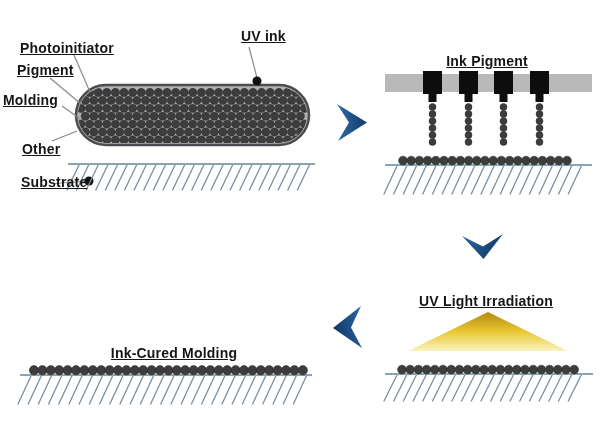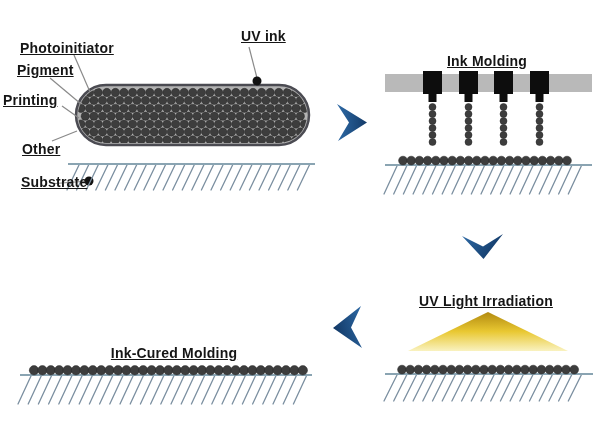--- a/index.html
+++ b/index.html
@@ -478,21 +478,21 @@
 
     <polygon points="488,312 408,351 568,351" fill="url(#beamGrad)"></polygon>
 
     <polygon points="337,104 367,122.5 338,141 349,122.5" fill="url(#agR)"></polygon>
     <polygon points="462,236 483,246.5 503,234 483.5,259" fill="url(#agD)"></polygon>
     <polygon points="361,306 333,328 362,348 351,327.5" fill="url(#agL)"></polygon>
   </svg>
 
   <div class="lbl" style="left:20px;top:41px;">Photoinitiator</div>
   <div class="lbl" style="left:17px;top:63px;">Pigment</div>
-  <div class="lbl" style="left:3px;top:93px;">Printing</div>
+  <div class="lbl" style="left:3px;top:93px;">Molding</div>
   <div class="lbl" style="left:22px;top:142px;">Other</div>
   <div class="lbl" style="left:241px;top:29px;">UV ink</div>
   <div class="lbl" style="left:21px;top:175px;">Substrate</div>
 
-  <div class="lbl center" style="left:417px;top:54px;width:140px;">Ink Molding</div>
+  <div class="lbl center" style="left:417px;top:54px;width:140px;">Ink Pigment</div>
   <div class="lbl center" style="left:396px;top:294px;width:180px;">UV Light Irradiation</div>
   <div class="lbl center" style="left:84px;top:346px;width:180px;">Ink-Cured Molding</div>
 </div>
 
 </body></html>

